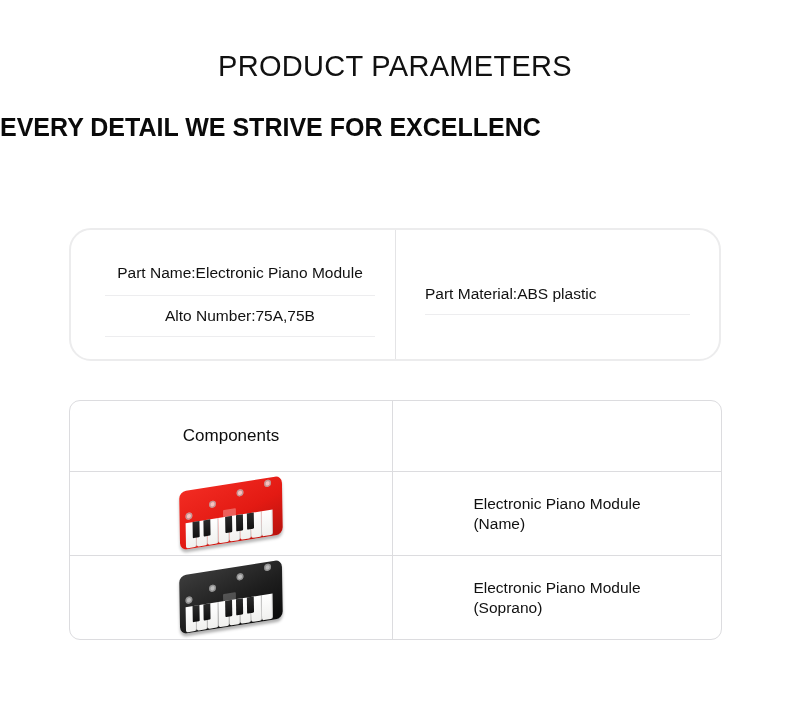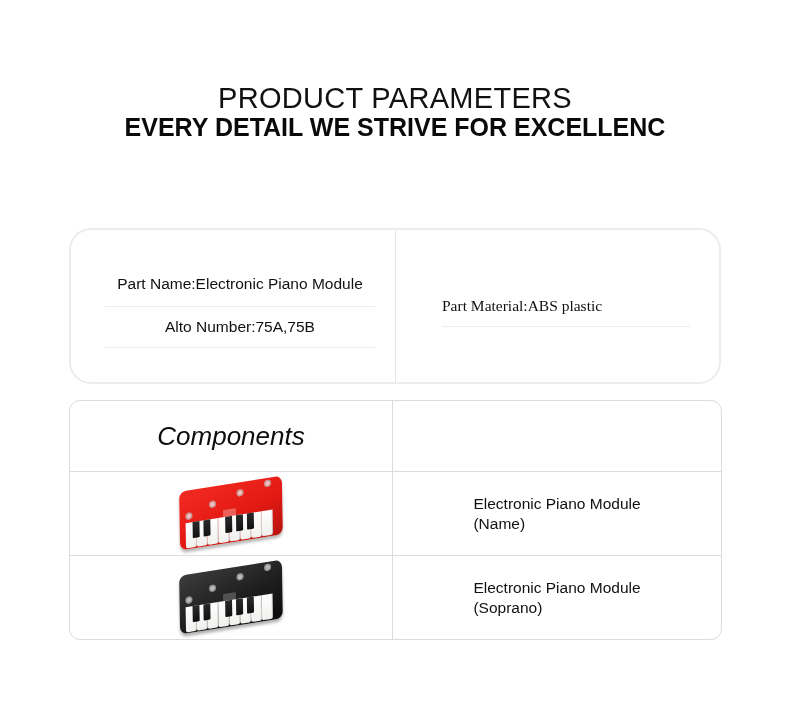--- a/index.html
+++ b/index.html
@@ -22,43 +22,41 @@
     position: absolute;
     left: 0;
     top: 50px;
     width: 790px;
     text-align: center;
     font-size: 29px;
     font-weight: 400;
     letter-spacing: 0.3px;
     color: #111111;
     white-space: nowrap;
-    margin-top: 32px;
   }
   .heading-2 {
     position: absolute;
     left: 0;
     top: 113px;
     width: 790px;
-    text-align: center;
     font-size: 25px;
     font-weight: 700;
     letter-spacing: 0px;
     color: #0a0a0a;
     white-space: nowrap;
     overflow: hidden;
   }
 
   
   .params-card {
     position: absolute;
     left: 69px;
     top: 228px;
     width: 652px;
-    height: 156px;
+    height: 133px;
     box-sizing: border-box;
     border: 2px solid #ececed;
     border-radius: 22px;
     background: #ffffff;
     display: flex;
     flex-direction: row;
     align-items: stretch;
   }
   .params-col {
     flex: 0 0 50%;
@@ -66,24 +64,23 @@
     display: flex;
     flex-direction: column;
     justify-content: center;
     padding: 0 0 0 0;
   }
   .params-col.left {
     padding-left: 34px;
     padding-right: 20px;
   }
   .params-col.right {
-    padding-left: 46px;
+    padding-left: 29px;
     padding-right: 29px;
     border-left: 1px solid #e4e4e6;
-    font-family: Liberation Serif, serif;
   }
   .params-row {
     height: 40px;
     display: flex;
     align-items: center;
     border-bottom: 1px solid #ededef;
     font-size: 15.5px;
     color: #111111;
     white-space: nowrap;
   }
@@ -131,24 +128,23 @@
     box-sizing: border-box;
     display: flex;
     align-items: center;
     justify-content: center;
     text-align: left;
   }
   .tbl-row.header { height: 70px; }
   .tbl-row.body { height: 83px; }
 
   .tbl-header-text {
-    font-size: 26px;
+    font-size: 17px;
     font-weight: 400;
     color: #0d0d0d;
-    font-style: italic;
   }
   .tbl-product-name {
     font-size: 15.5px;
     line-height: 20px;
     color: #111111;
   }
   .tbl-product-name .sub {
     display: block;
   }
 

